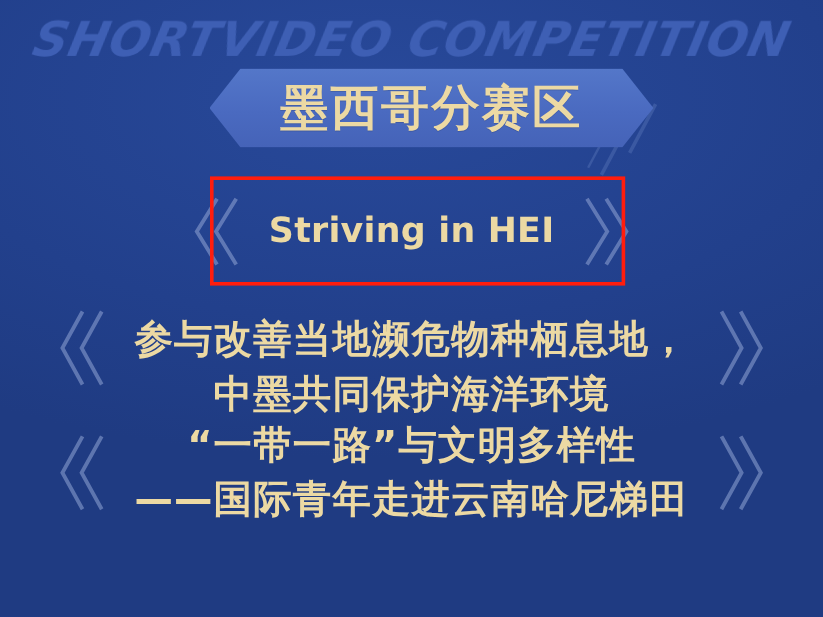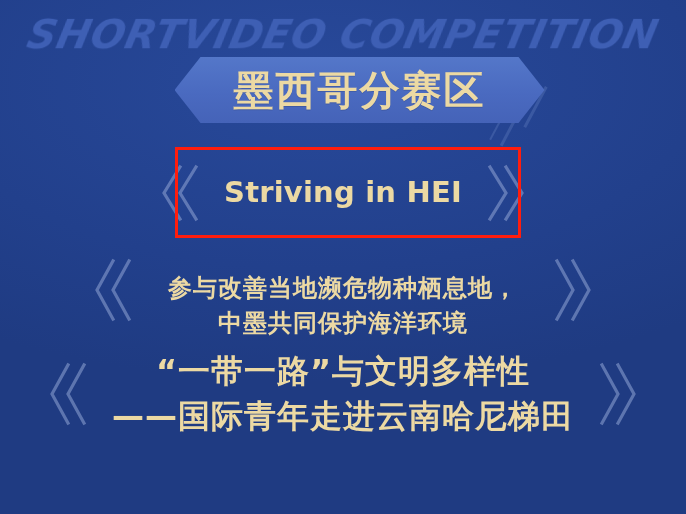--- a/index.html
+++ b/index.html
@@ -125,21 +125,21 @@
   .row-eng { height: 91px; }
   .row-eng .text {
     font-size: 29px;
     line-height: 1;
     letter-spacing: 0.2px;
     min-width: 216px;
   }
 
   .row-cn1 { height: 96px; margin-top: 4px; }
   .row-cn1 .text {
-    font-size: 24px;
+    font-size: 32px;
     line-height: 1.42;
     letter-spacing: 1px;
     min-width: 372px;
     margin-top: 31px;
   }
 
   .row-cn2 { height: 96px; margin-top: 8px; }
   .row-cn2 .text {
     font-size: 32px;
     line-height: 1.42;

